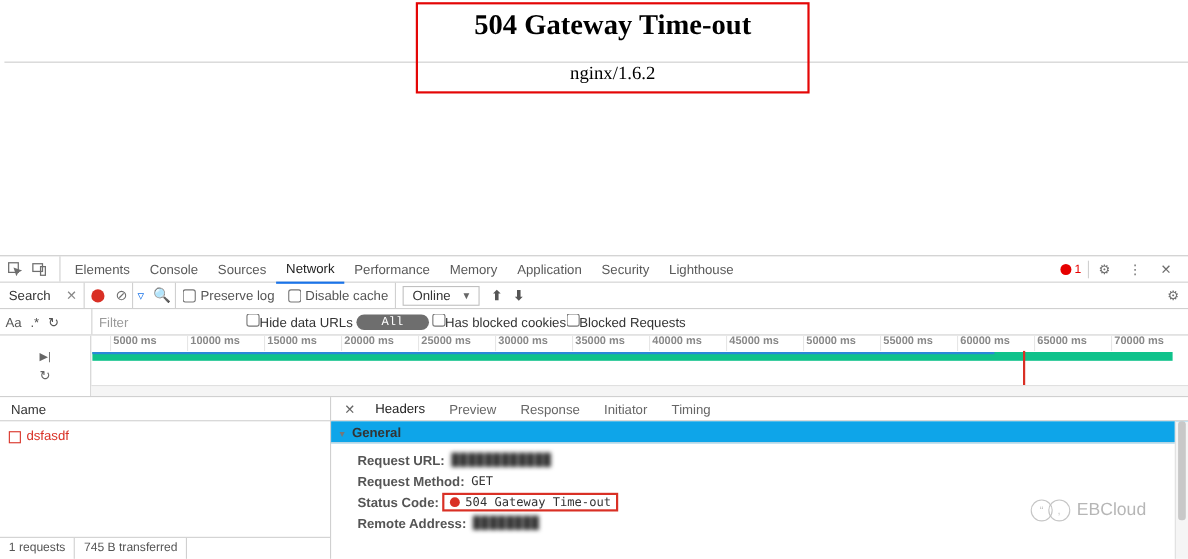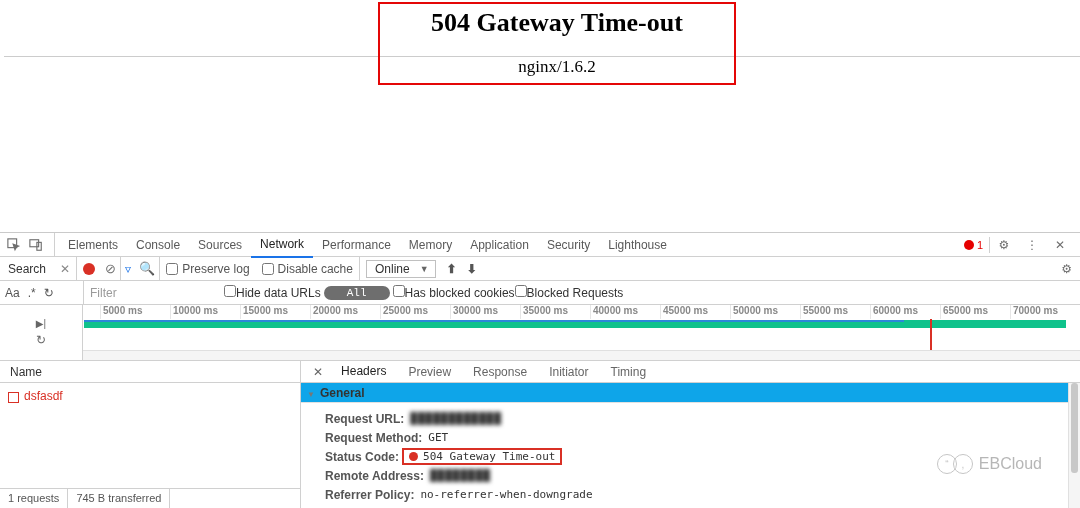--- a/index.html
+++ b/index.html
@@ -235,24 +235,20 @@
             <span class="k">Status Code:</span>
             <span class="status-box">
               <span class="status-dot"></span>
               <span class="v">504 Gateway Time-out</span>
             </span>
           </div>
         <div class="fld">
             <span class="k">Remote Address:</span>
             <span class="v blur">████████</span>
           </div>
-        <div class="fld">
-            <span class="k">Referrer Policy:</span>
-            <span class="v">no-referrer-when-downgrade</span>
-          </div>
       </div>
       <div class="detail-sb">
           <div class="detail-sb-thumb"></div>
         </div>
     </div>
   </div>
 
   <div class="watermark">
     <span class="wm-circle">“</span>
     <span class="wm-circle" style="margin-left:-10px;">,</span>

